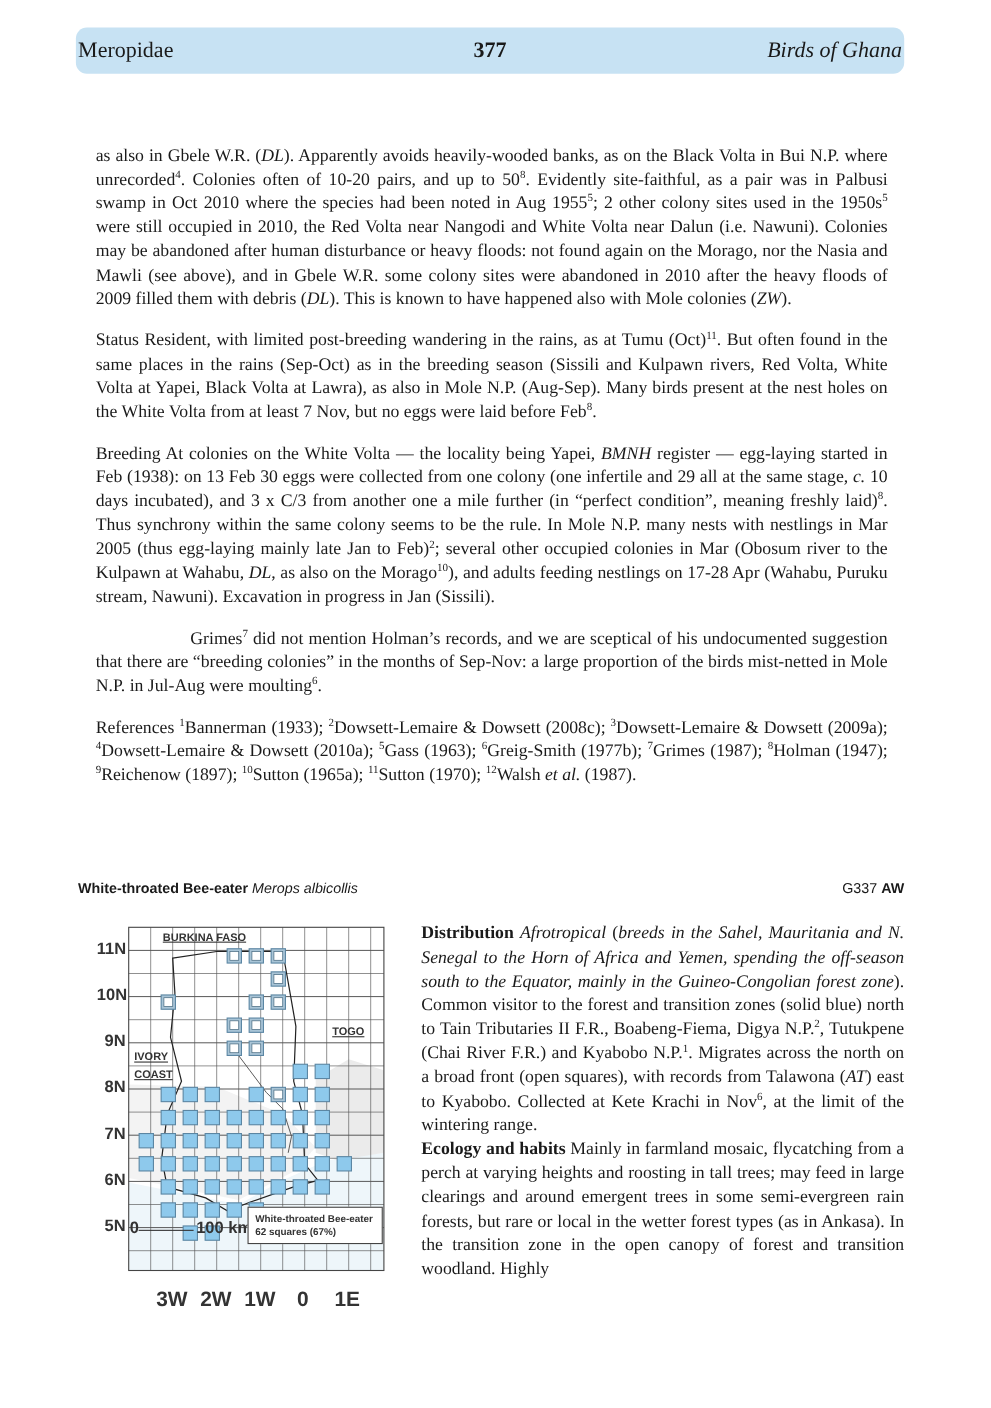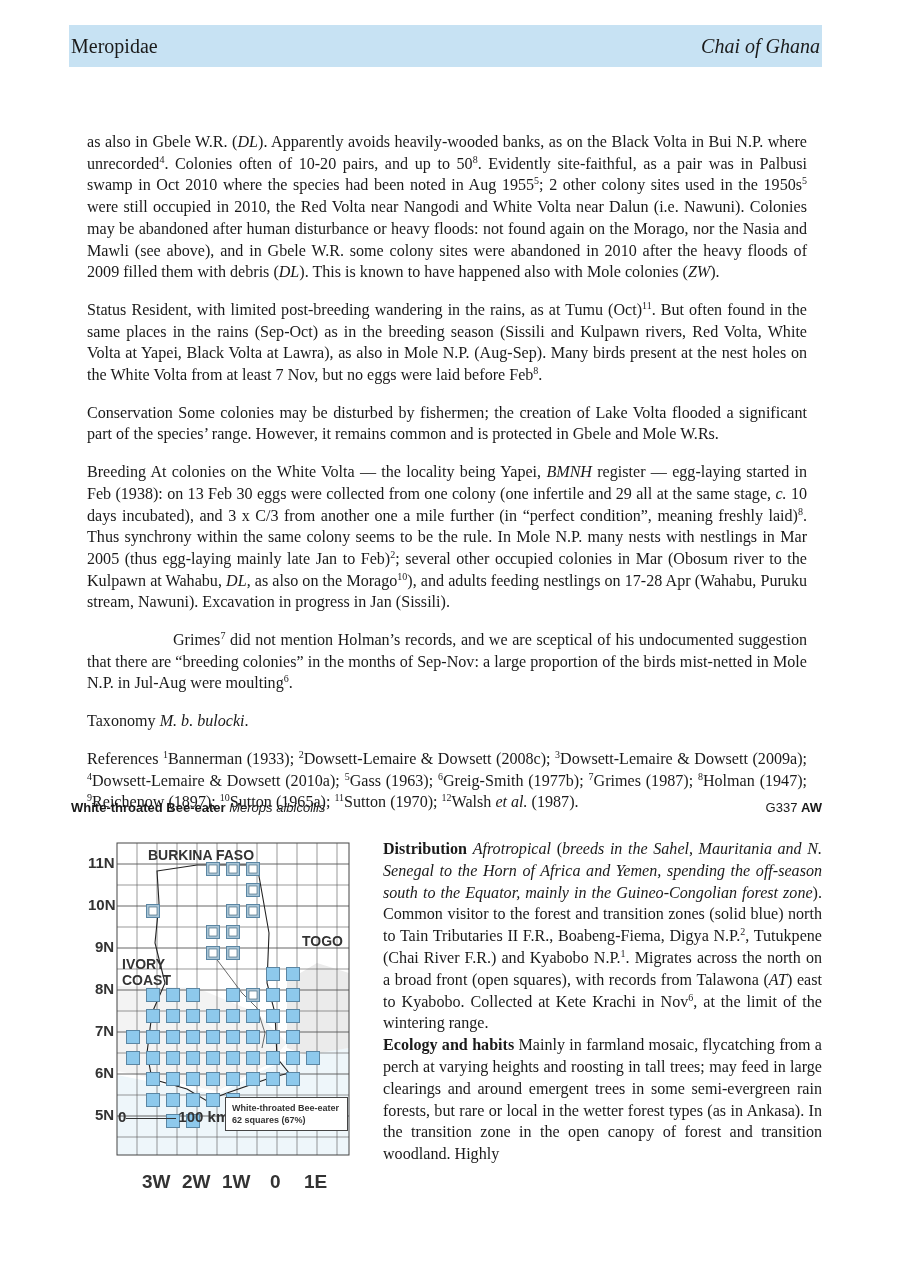--- a/index.html
+++ b/index.html
@@ -1,17 +1,17 @@
 <!DOCTYPE html>
 <html><head>
 <meta charset="utf-8">
 <style>
   html, body { margin: 0; padding: 0; background: #ffffff; }
   body { width: 901px; height: 1280px; position: relative; overflow: hidden; font-family: "Liberation Serif", serif; color: #1a1a1a; }
-  .header { position: absolute; left: 69px; top: 25px; width: 753px; height: 42px; background: #c7e2f3; }
+  .header { position: absolute; left: 69px; top: 25px; width: 753px; height: 42px; background: #c7e2f3; border-radius: 10px; }
   .header span { position: absolute; top: 10px; font-size: 20px; line-height: 22px; }
   .h-left { left: 2px; }
   .h-center { left: 0; right: 0; text-align: center; font-weight: bold; }
   .h-right { right: 2px; font-style: italic; }
 
   .body-text { position: absolute; left: 71px; width: 752px; top: 115px; font-size: 16.1px; line-height: 21.7px; text-align: justify; }
   .body-text p { margin: 16px; }
   .body-text b { font-weight: normal; }
   .indent { text-indent: 86px; }
   sup { font-size: 10px; line-height: 0; vertical-align: 6px; }
@@ -22,45 +22,44 @@
   .species-head .code { position: absolute; right: 0; top: 0; }
   .species-head .code b { font-weight: bold; }
 
   .right-col { position: absolute; left: 383px; width: 439px; top: 838px; font-size: 16.1px; line-height: 21.8px; text-align: justify; }
   .right-col p { margin: 0; }
 
   .map { position: absolute; left: 80px; top: 840px; width: 290px; height: 370px; font-family: "Liberation Sans", sans-serif; }
   .map svg { position: absolute; left: 0; top: 0; }
   .lat-label { position: absolute; font-weight: bold; font-size: 15px; color: #333; }
   .lon-label { position: absolute; font-weight: bold; font-size: 19px; color: #333; top: 331px; }
-  .country { position: absolute; font-weight: bold; font-size: 14px; color: #333; }
+  .country { position: absolute; font-weight: bold; font-size: 10px; color: #333; text-decoration: underline; }
   .legend-box { position: absolute; left: 145px; top: 257px; width: 123px; height: 34px; background: #fff; border: 1px solid #444; font-size: 9px; font-weight: bold; color: #333; padding: 4px 6px; box-sizing: border-box; line-height: 12px; }
   .scale { position: absolute; left: 38px; top: 268px; font-size: 15px; font-weight: bold; color: #333; }
   .scale-line { position: absolute; left: 46px; top: 278px; width: 50px; border-top: 1px solid #333; }
 </style>
 </head>
 <body>
 
 <div class="header">
   <span class="h-left">Meropidae</span>
-  <span class="h-right">Chai of Ghana</span>
+  <span class="h-center">377</span>
+  <span class="h-right">Birds of Ghana</span>
 </div>
 
 <div class="body-text">
   <p><span>as also in Gbele W.R. (</span><i>DL</i><span>). Apparently avoids heavily-wooded banks, as on the Black Volta in Bui N.P. where unrecorded</span><sup>4</sup><span>. Colonies often of 10-20 pairs, and up to 50</span><sup>8</sup><span>. Evidently site-faithful, as a pair was in Palbusi swamp in Oct 2010 where the species had been noted in Aug 1955</span><sup>5</sup><span>; 2 other colony sites used in the 1950s</span><sup>5</sup><span> were still occupied in 2010, the Red Volta near Nangodi and White Volta near Dalun (i.e. Nawuni). Colonies may be abandoned after human disturbance or heavy floods: not found again on the Morago, nor the Nasia and Mawli (see above), and in Gbele W.R. some colony sites were abandoned in 2010 after the heavy floods of 2009 filled them with debris (</span><i>DL</i><span>). This is known to have happened also with Mole colonies (</span><i>ZW</i><span>).</span></p>
 
   <p><b>Status</b><span> Resident, with limited post-breeding wandering in the rains, as at Tumu (Oct)</span><sup>11</sup><span>. But often found in the same places in the rains (Sep-Oct) as in the breeding season (Sissili and Kulpawn rivers, Red Volta, White Volta at Yapei, Black Volta at Lawra), as also in Mole N.P. (Aug-Sep). Many birds present at the nest holes on the White Volta from at least 7 Nov, but no eggs were laid before Feb</span><sup>8</sup><span>.</span></p>
 
-  <p><b>Conservation</b><span> Some colonies may be disturbed by fishermen; the creation of Lake Volta flooded a significant part of the species’ range. However, it remains common and is protected in Gbele and Mole W.Rs.</span></p>
 
   <p><b>Breeding</b><span> At colonies on the White Volta — the locality being Yapei, </span><i>BMNH</i><span> register — egg-laying started in Feb (1938): on 13 Feb 30 eggs were collected from one colony (one infertile and 29 all at the same stage, </span><i>c.</i><span> 10 days incubated), and 3 x C/3 from another one a mile further (in “perfect condition”, meaning freshly laid)</span><sup>8</sup><span>. Thus synchrony within the same colony seems to be the rule. In Mole N.P. many nests with nestlings in Mar 2005 (thus egg-laying mainly late Jan to Feb)</span><sup>2</sup><span>; several other occupied colonies in Mar (Obosum river to the Kulpawn at Wahabu, </span><i>DL</i><span>, as also on the Morago</span><sup>10</sup><span>), and adults feeding nestlings on 17-28 Apr (Wahabu, Puruku stream, Nawuni). Excavation in progress in Jan (Sissili).</span></p>
 
   <p class="indent"><span>Grimes</span><sup>7</sup><span> did not mention Holman’s records, and we are sceptical of his undocumented suggestion that there are “breeding colonies” in the months of Sep-Nov: a large proportion of the birds mist-netted in Mole N.P. in Jul-Aug were moulting</span><sup>6</sup><span>.</span></p>
 
-  <p><b>Taxonomy</b> <i>M. b. bulocki</i><span>.</span></p>
 
   <p id="refs"><b>References</b> <span><sup>1</sup>Bannerman (1933); </span><span><sup>2</sup>Dowsett-Lemaire &amp; Dowsett (2008c); </span><span><sup>3</sup>Dowsett-Lemaire &amp; Dowsett (2009a); </span><span><sup>4</sup>Dowsett-Lemaire &amp; Dowsett (2010a); </span><span><sup>5</sup>Gass (1963); </span><span><sup>6</sup>Greig-Smith (1977b); </span><span><sup>7</sup>Grimes (1987); </span><span><sup>8</sup>Holman (1947); </span><span><sup>9</sup>Reichenow (1897); </span><span><sup>10</sup>Sutton (1965a); </span><span><sup>11</sup>Sutton (1970); </span><span><sup>12</sup>Walsh <i>et al.</i> (1987).</span></p>
 </div>
 
 <div class="species-head">
   <span class="name">White-throated Bee-eater</span>
   <span class="sci">Merops albicollis</span>
   <span class="code"><span>G337</span> <b>AW</b></span>
 </div>
 

